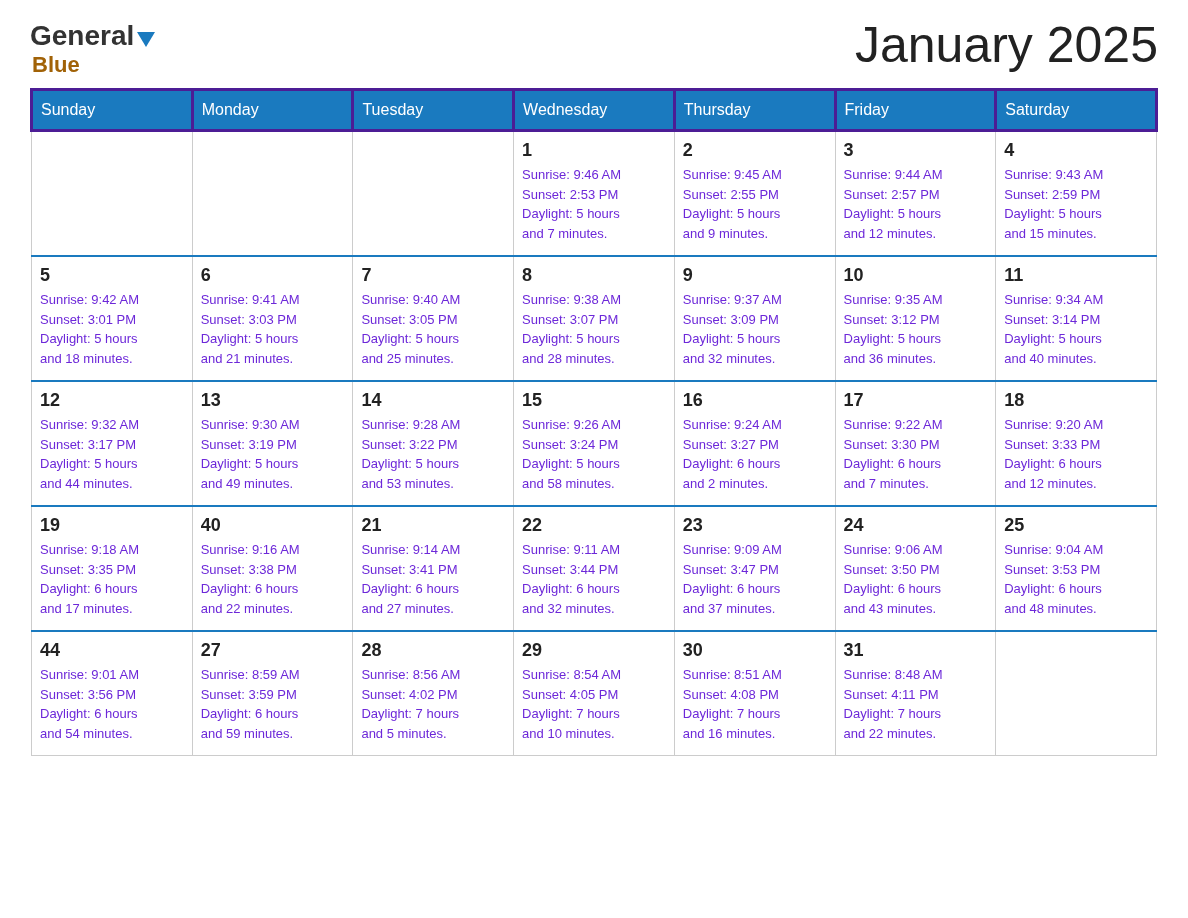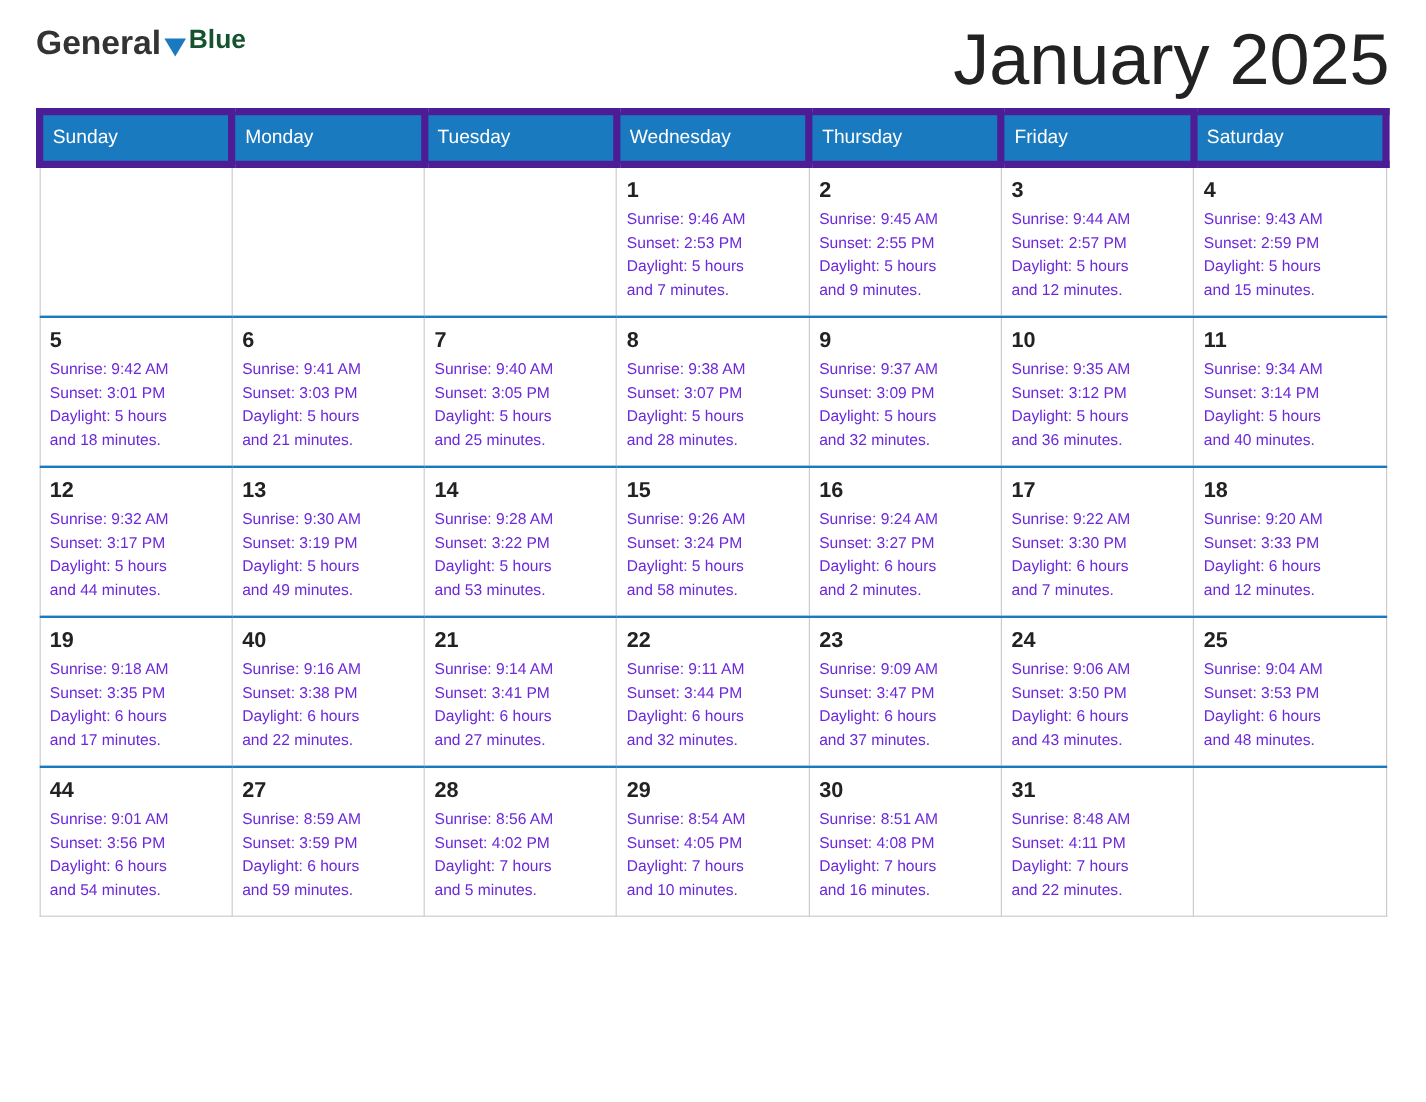--- a/index.html
+++ b/index.html
@@ -11,32 +11,32 @@
       padding: 20px 30px;
     }
     .header {
       display: flex;
       justify-content: space-between;
       align-items: flex-start;
       margin-bottom: 10px;
     }
     .logo {
       display: flex;
-      flex-direction: row;
+      flex-direction: column;
       align-items: flex-start;
     }
     .logo-line {
       display: flex;
       align-items: center;
     }
     .title-block {
       text-align: right;
     }
     .month-title {
-      font-size: 60px;
+      font-size: 50px;
       font-weight: normal;
       color: #222;
       line-height: 1;
     }
     .location {
       font-size: 20px;
       color: #555;
       margin-top: 6px;
     }
     .calendar {
@@ -44,21 +44,21 @@
       border-collapse: collapse;
       margin-top: 10px;
     }
     .calendar th {
       background-color: #1a7abf;
       color: #fff;
       padding: 10px 8px;
       font-size: 16px;
       font-weight: normal;
       text-align: left;
-      border: 6px solid #4c1d95;
+      border: 3px solid #4c1d95;
     }
     .calendar td {
       vertical-align: top;
       padding: 8px 8px 12px 8px;
       border: 1px solid #ccc;
       border-top: 2px solid #1a7abf;
       font-size: 13px;
       color: #333;
       width: calc(100% / 7);
       min-height: 110px;
@@ -86,21 +86,21 @@
 </head>
 <body>
 
 <div class="header">
   <div class="logo">
     <div class="logo-line">
       <span style="font-size:28px;font-weight:bold;color:#333;">General</span>
       <span style="display:inline-block;width:0;height:0;border-left:9px solid transparent;border-right:9px solid transparent;border-top:15px solid #1a7abf;margin-left:3px;margin-top:6px;"></span>
     </div>
     <div>
-      <span style="font-size:22px;font-weight:bold;color:#14532d;margin-left:2px;">Blue</span>
+      <span style="font-size:22px;font-weight:bold;color:#a16207;margin-left:2px;">Blue</span>
     </div>
   </div>
   <div class="title-block">
     <div class="month-title">January 2025</div>
   </div>
 </div>
 
 <table class="calendar">
   <thead>
     <tr>

